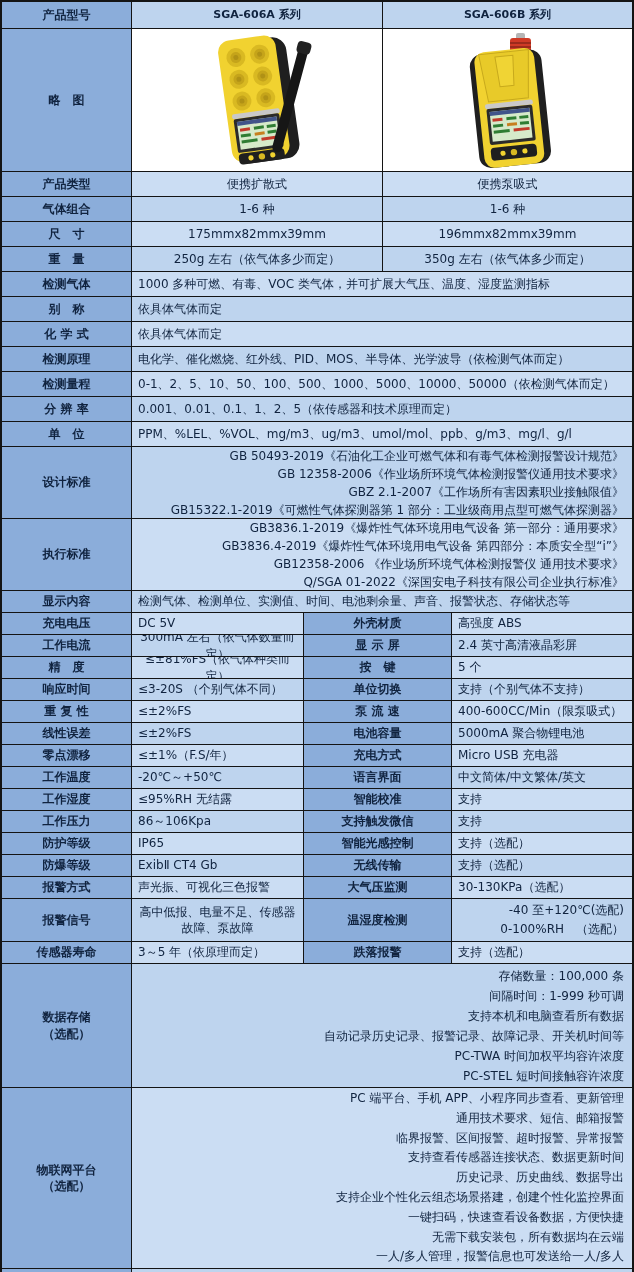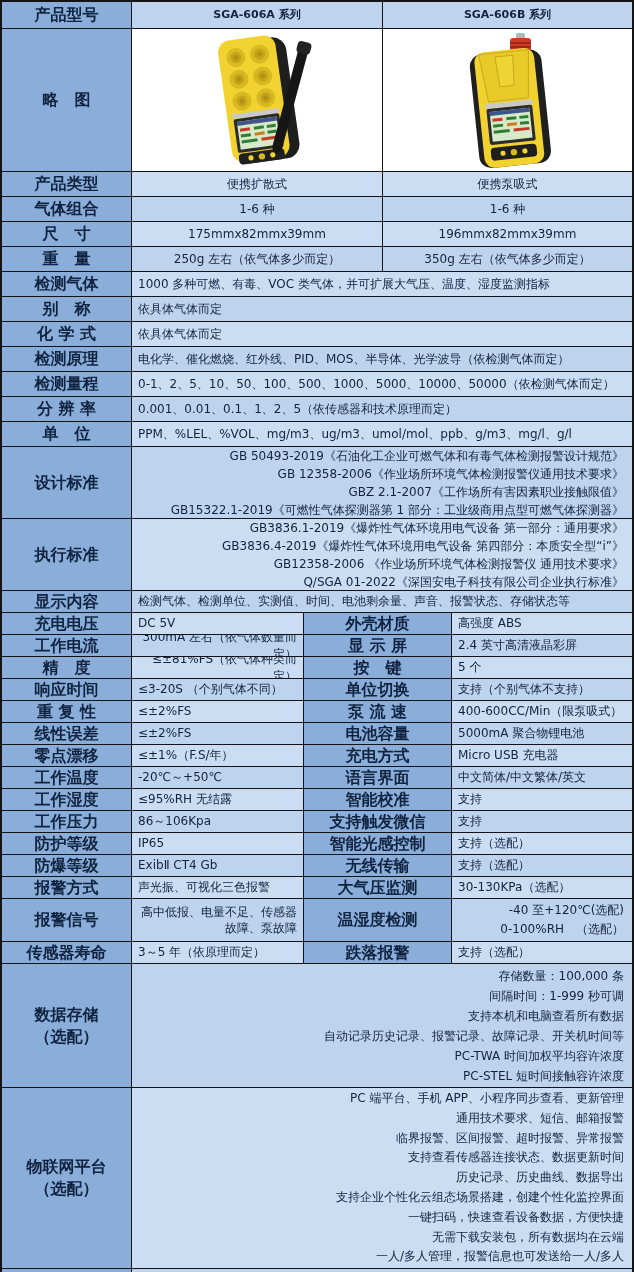--- a/index.html
+++ b/index.html
@@ -29,34 +29,34 @@
   .cell{
     border-right:1px solid var(--border);
     display:flex;align-items:center;
     font-size:12px;line-height:1.35;
     padding:1px 6px;
     overflow:hidden;
   }
   .cell.last{border-right:none}
   .lab{
     background:var(--label-bg);
-    font-weight:bold;font-size:16px;
+    font-weight:bold;font-size:12px;
     justify-content:center;text-align:center;
     flex-direction:column;
   }
   .w-lab{width:130px;flex:0 0 130px}
   .w-a{width:251px;flex:0 0 251px}
   .w-b{flex:1 1 auto}
   .w-v1{width:172px;flex:0 0 172px}
   .w-l2{width:148px;flex:0 0 148px}
   .w-v2{flex:1 1 auto}
   .bg-d{background:var(--row-dark)}
   .bg-l{background:var(--row-light)}
   .center{justify-content:center;text-align:center}
-  .left{justify-content:flex-start;text-align:right;}
+  .left{justify-content:flex-start;text-align:center;}
   .bold{font-weight:bold;font-size:11px}
   .h-header{height:27px}
   .h-sketch{height:143px}
   .h24 .cell{min-height:24px}
   .h24{min-height:24px}
   .h72{height:72px}
   .h22{height:22px}
   .h43{height:43px}
   .h124{height:124px}
   .h181{height:181px}

